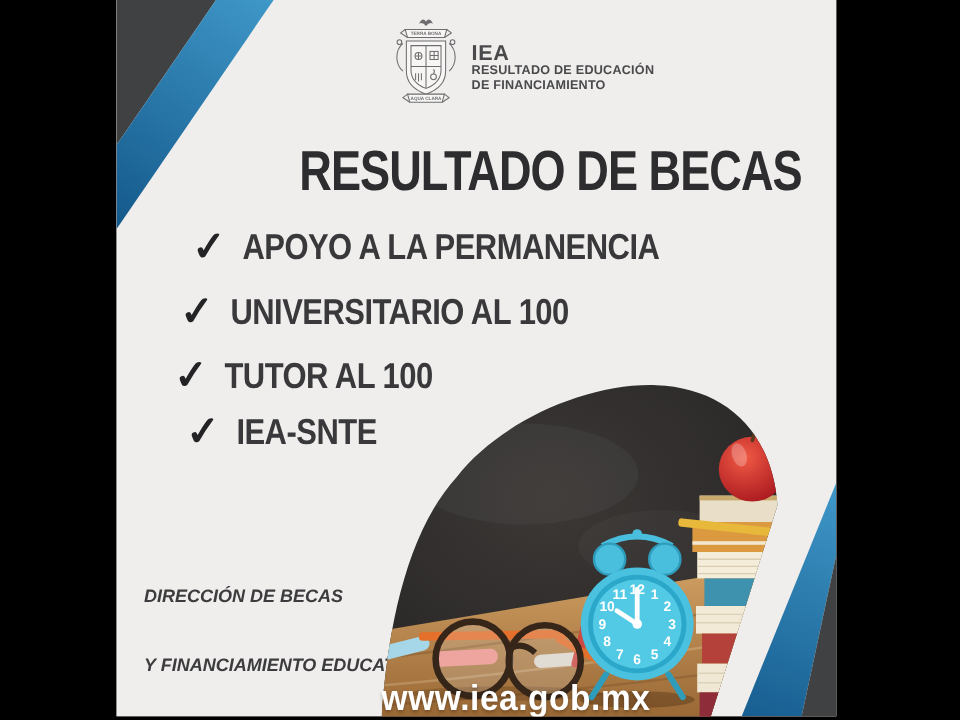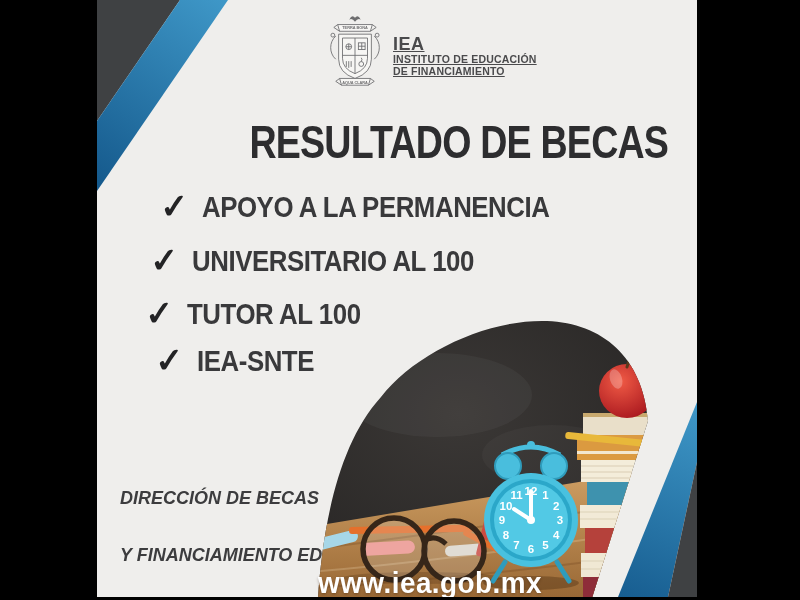--- a/index.html
+++ b/index.html
@@ -6,42 +6,42 @@
   .stage{position:relative;width:800px;height:600px;background:#000;overflow:hidden;
          font-family:"Liberation Sans",sans-serif;}
   .poster{position:absolute;left:97px;top:0;width:600px;height:597px;
           background:#efeeec;overflow:hidden;}
   .decor,.photo{position:absolute;pointer-events:none;}
   .decor{left:0;top:0;}
   .photo{left:200px;top:315px;}
 
   .logo-row{position:absolute;left:228px;top:13px;display:flex;align-items:flex-start;}
   .crest{width:60px;height:77px;}
-  .logo-text{margin-left:8px;margin-top:22px;color:#4a4a4c;text-decoration:underline;}
+  .logo-text{margin-left:8px;margin-top:22px;color:#4a4a4c;}
   .logo-acronym{font-size:18px;font-weight:bold;line-height:19px;letter-spacing:.5px;}
   .logo-line{font-size:10.5px;font-weight:bold;line-height:11.5px;letter-spacing:.2px;}
 
   .title{position:absolute;left:110px;top:114px;width:424px;text-align:center;
          white-space:nowrap;font-size:47px;font-weight:bold;color:#2d2d2f;
          letter-spacing:-1px;transform:scaleX(.8);transform-origin:center;}
 
   .check-row{position:absolute;display:flex;align-items:flex-start;}
   .check-row .mark{font-size:34px;line-height:34px;color:#232325;margin-right:13px;
                    font-weight:bold;transform:rotate(-3deg);}
   .check-row .lbl{font-size:30px;line-height:36px;font-weight:bold;color:#39393b;
                   white-space:nowrap;letter-spacing:-.5px;transform:scaleX(.86);
                   transform-origin:left center;}
   .row1{left:63px;top:189px;}
   .row2{left:53px;top:243px;}
   .row3{left:48px;top:296px;}
   .row4{left:58px;top:343px;}
 
   .contact{position:absolute;left:23px;top:452px;color:#3c3c3e;font-style:italic;
            font-size:14px;line-height:18.7px;white-space:pre;}
-  .contact .dept{font-weight:bold;font-size:18px;}
+  .contact .dept{font-weight:bold;font-size:15px;}
 
   .website{position:absolute;left:221px;top:566px;color:#fff;font-weight:bold;
            font-size:30px;letter-spacing:.5px;white-space:nowrap;
            transform:scaleX(.93);transform-origin:left center;
            text-shadow:0 1px 3px rgba(40,20,0,.35);z-index:6;}
 </style>
 </head>
 <body>
 
 <div class="stage">
@@ -84,21 +84,21 @@
           <circle cx="36.5" cy="53" r="2.5"></circle>
           <path d="M36.5,50.5 Q38,48 36.5,46.5"></path>
           <path d="M14,68 L46,68 L44,75 L16,75 Z" fill="#f7f6f4"></path>
           <path d="M14,68 L10,71 L16,75 M46,68 L50,71 L44,75"></path>
         </g>
         <text x="30" y="17" text-anchor="middle" font-size="4" fill="#6d6d6f" font-weight="bold">TERRA BONA</text>
         <text x="30" y="73.5" text-anchor="middle" font-size="4" fill="#6d6d6f" font-weight="bold">AQUA CLARA</text>
       </svg>
       <div class="logo-text">
         <div class="logo-acronym">IEA</div>
-        <div class="logo-line">INSTITUTO DE EDUCACIÓN</div>
+        <div class="logo-line">RESULTADO DE EDUCACIÓN</div>
         <div class="logo-line">DE FINANCIAMIENTO</div>
       </div>
     </div>
 
     <div class="title">RESULTADO DE BECAS</div>
 
     <div class="check-row row1">
       <span class="mark">✓</span>
       <span class="lbl">APOYO A LA PERMANENCIA</span>
     </div>

